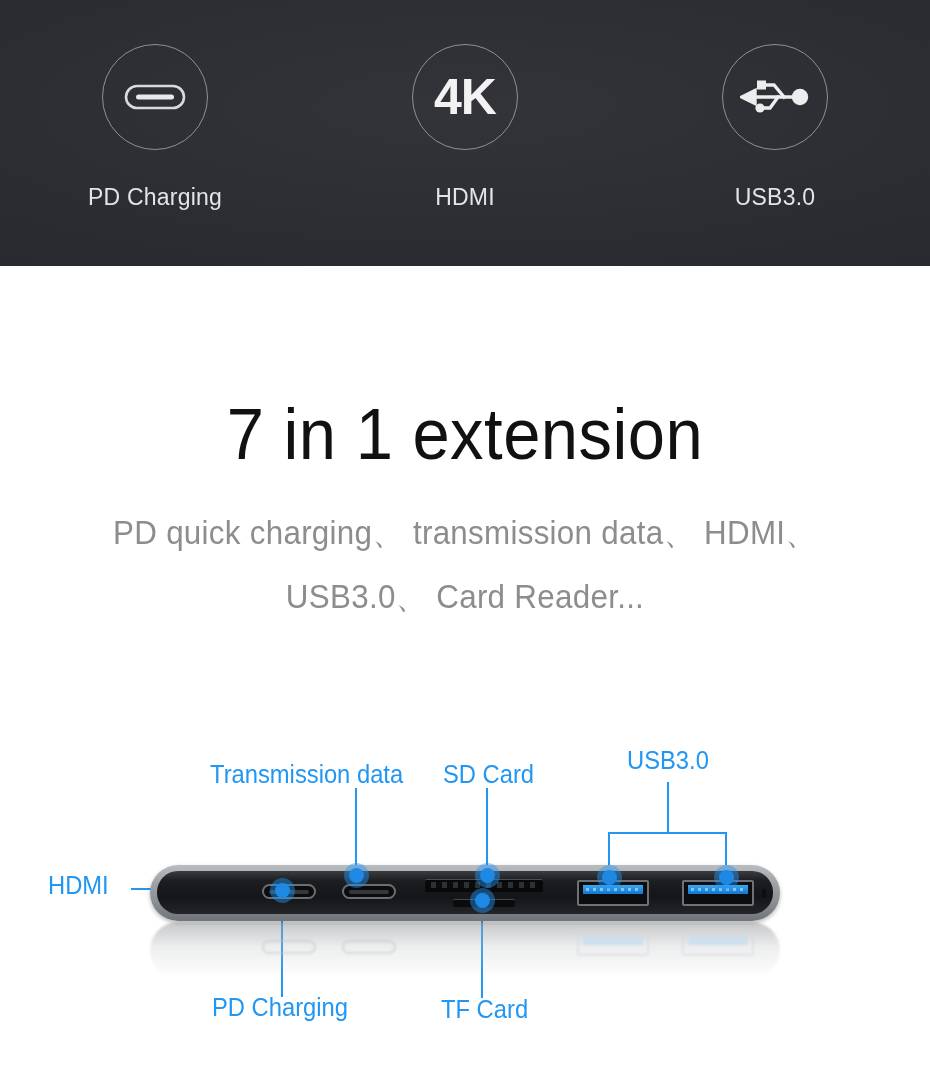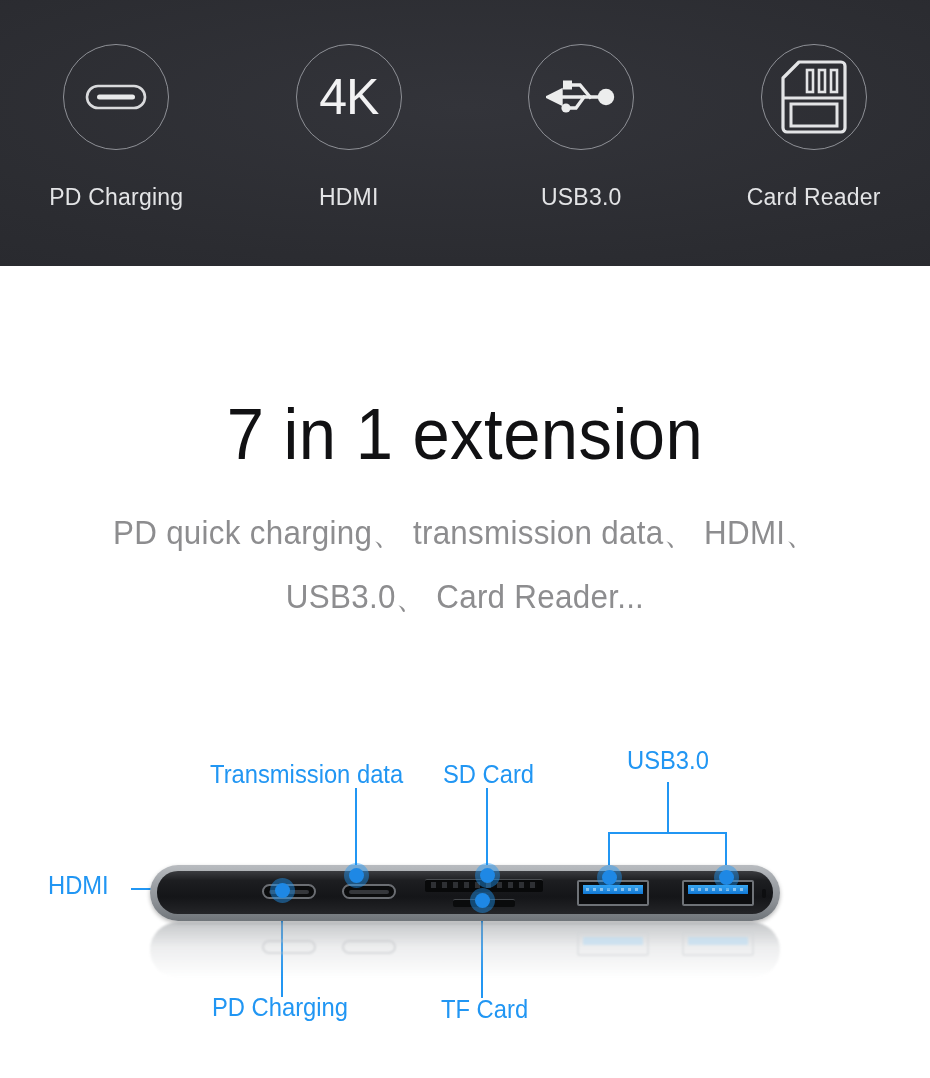--- a/index.html
+++ b/index.html
@@ -55,21 +55,21 @@
   .feature-label {
     margin-top: 34px;
     color: #e3e4e6;
     font-size: 23px;
     letter-spacing: .2px;
     white-space: nowrap;
   }
   .txt-4k {
     color: #f2f2f3;
     font-size: 50px;
-    font-weight: 400;
+    font-weight: 700;
     letter-spacing: -1px;
     line-height: 1;
   }
 
   
   .headline {
     position: absolute;
     left: 0;
     top: 398px;
     width: 930px;
@@ -289,33 +289,20 @@
             <polyline points="44,25 34,13 25,13" fill="none"></polyline>
             <rect x="17" y="8.5" width="9" height="9" stroke="none"></rect>
             <polyline points="38,25 30,36 23,36" fill="none"></polyline>
             <circle cx="20" cy="36" r="4.6" stroke="none"></circle>
           </g>
         </svg>
       </div>
       <div class="feature-label">USB3.0</div>
     </div>
 
-    <div class="feature-cell">
-      <div class="feature-circle">
-        <svg width="66" height="74" viewBox="0 0 66 74">
-          <path d="M18 2 H60 A4 4 0 0 1 64 6 V68 A4 4 0 0 1 60 72 H6 A4 4 0 0 1 2 68 V18 Z" fill="none" stroke="#e3e4e6" stroke-width="3.2" stroke-linejoin="round"></path>
-          <rect x="26" y="10" width="6" height="22" fill="none" stroke="#e3e4e6" stroke-width="2.6"></rect>
-          <rect x="38" y="10" width="6" height="22" fill="none" stroke="#e3e4e6" stroke-width="2.6"></rect>
-          <rect x="50" y="10" width="6" height="22" fill="none" stroke="#e3e4e6" stroke-width="2.6"></rect>
-          <line x1="3" y1="38" x2="64" y2="38" stroke="#e3e4e6" stroke-width="3"></line>
-          <rect x="10" y="44" width="46" height="22" fill="none" stroke="#e3e4e6" stroke-width="3"></rect>
-        </svg>
-      </div>
-      <div class="feature-label">Card Reader</div>
-    </div>
 
   </div>
 </div>
 
 <div class="headline">7 in 1 extension</div>
 <div class="subline subline-1">PD quick charging、 transmission data、 HDMI、</div>
 <div class="subline subline-2">USB3.0、 Card Reader...</div>
 
 <div class="diagram">
 

